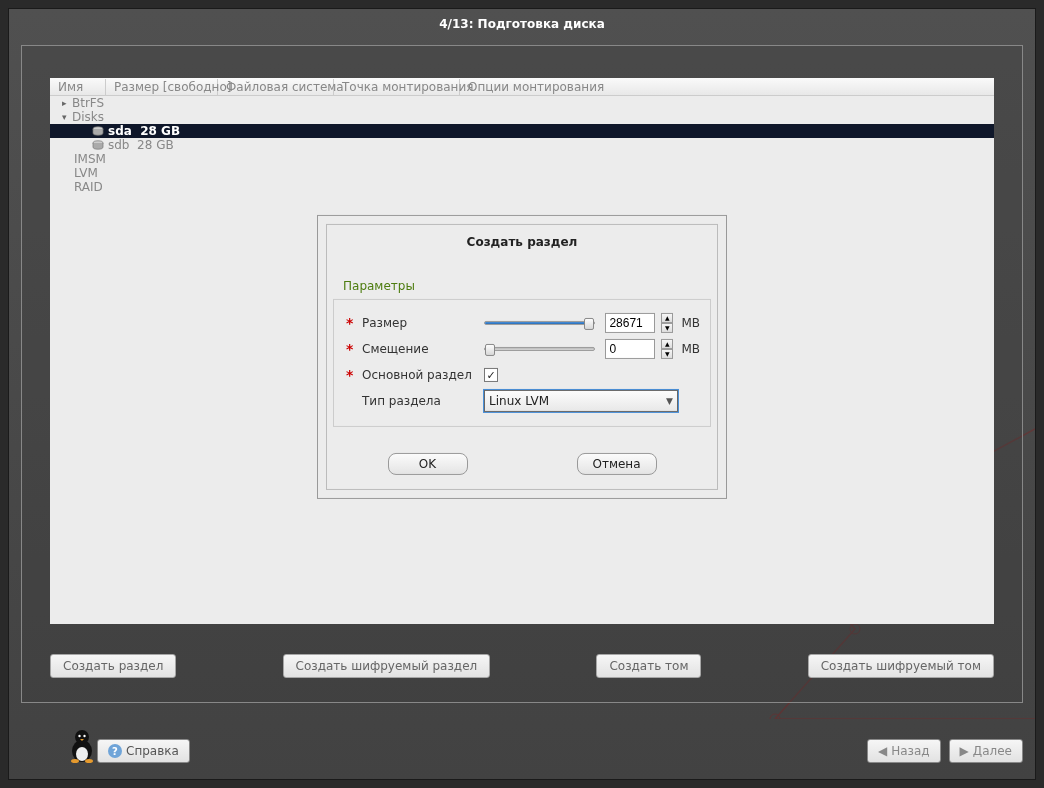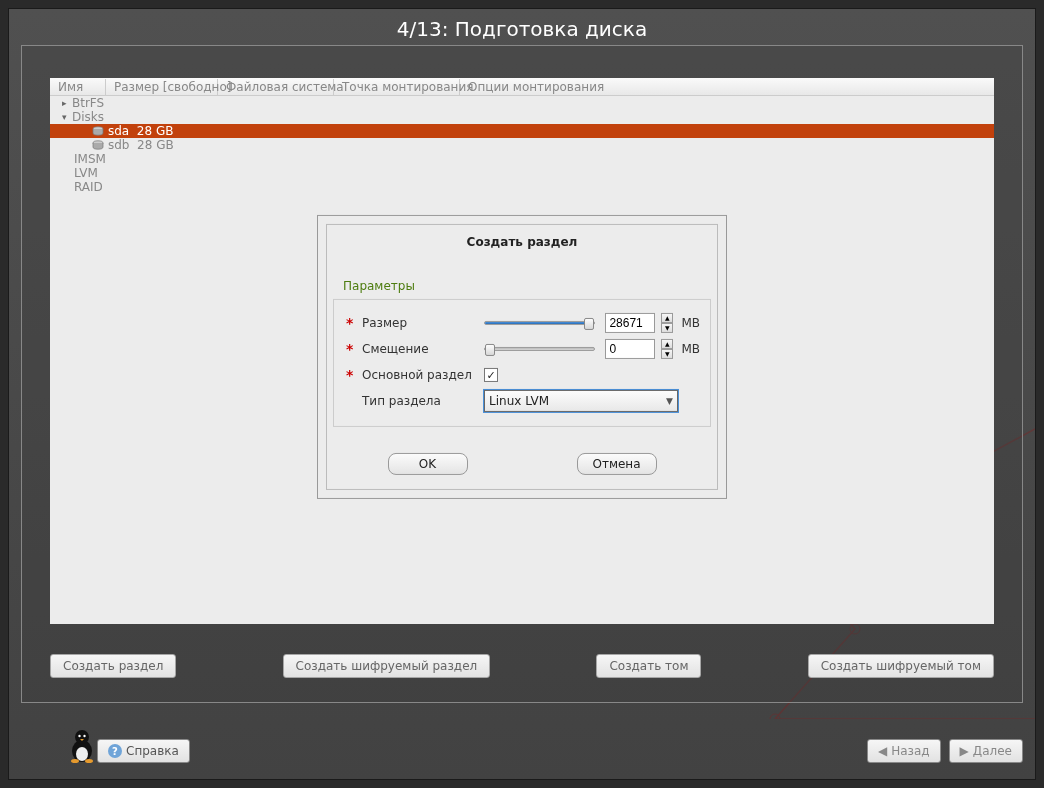--- a/index.html
+++ b/index.html
@@ -12,22 +12,22 @@
   overflow: hidden;
 }
 .outer-frame {
   position: absolute;
   top: 8px; left: 8px; right: 8px; bottom: 8px;
   background: linear-gradient(to bottom, #505050 0%, #424242 100%);
   border: 1px solid #1a1a1a;
 }
 .page-title {
   color: #fff;
-  font-weight: normal;
-  font-size: 20px;
+  font-weight: bold;
+  font-size: 12px;
   text-align: center;
   padding: 8px 0;
 }
 .main-panel {
   position: absolute;
   top: 36px; left: 12px; right: 12px; bottom: 76px;
   border: 1px solid #888;
   background: rgba(60,60,60,0.3);
 }
 .tree-area {
@@ -43,21 +43,21 @@
   font-size: 12px;
   color: #888;
   height: 18px;
   align-items: center;
 }
 .tree-header span { padding: 1px 8px; border-right: 1px solid #ccc; white-space: nowrap; }
 .tree-body { background: #ececec; }
 .tree-row { display:flex; align-items:center; height:14px; font-size:12px; color:#888; padding-left:12px; }
 .tree-row.lev1 { padding-left:24px; }
 .tree-row.lev2 { padding-left:42px; }
-.tree-row.sel { background:#c2410c; color:#fff; }
+.tree-row.sel { background:#0f172a; color:#fff;font-weight:bold; }
 .tree-row .expander { width:10px; display:inline-block; color:#666; font-size:9px; }
 .disk-icon { width:12px;height:12px;display:inline-block;margin-right:4px;vertical-align:middle; }
 .disk-icon svg { width:12px;height:12px; }
 .action-row {
   position: absolute;
   bottom: 24px; left:28px; right:28px;
   display:flex; justify-content:space-between;
 }
 .act-btn {
   background: linear-gradient(to bottom,#f6f6f6,#e2e2e2);

